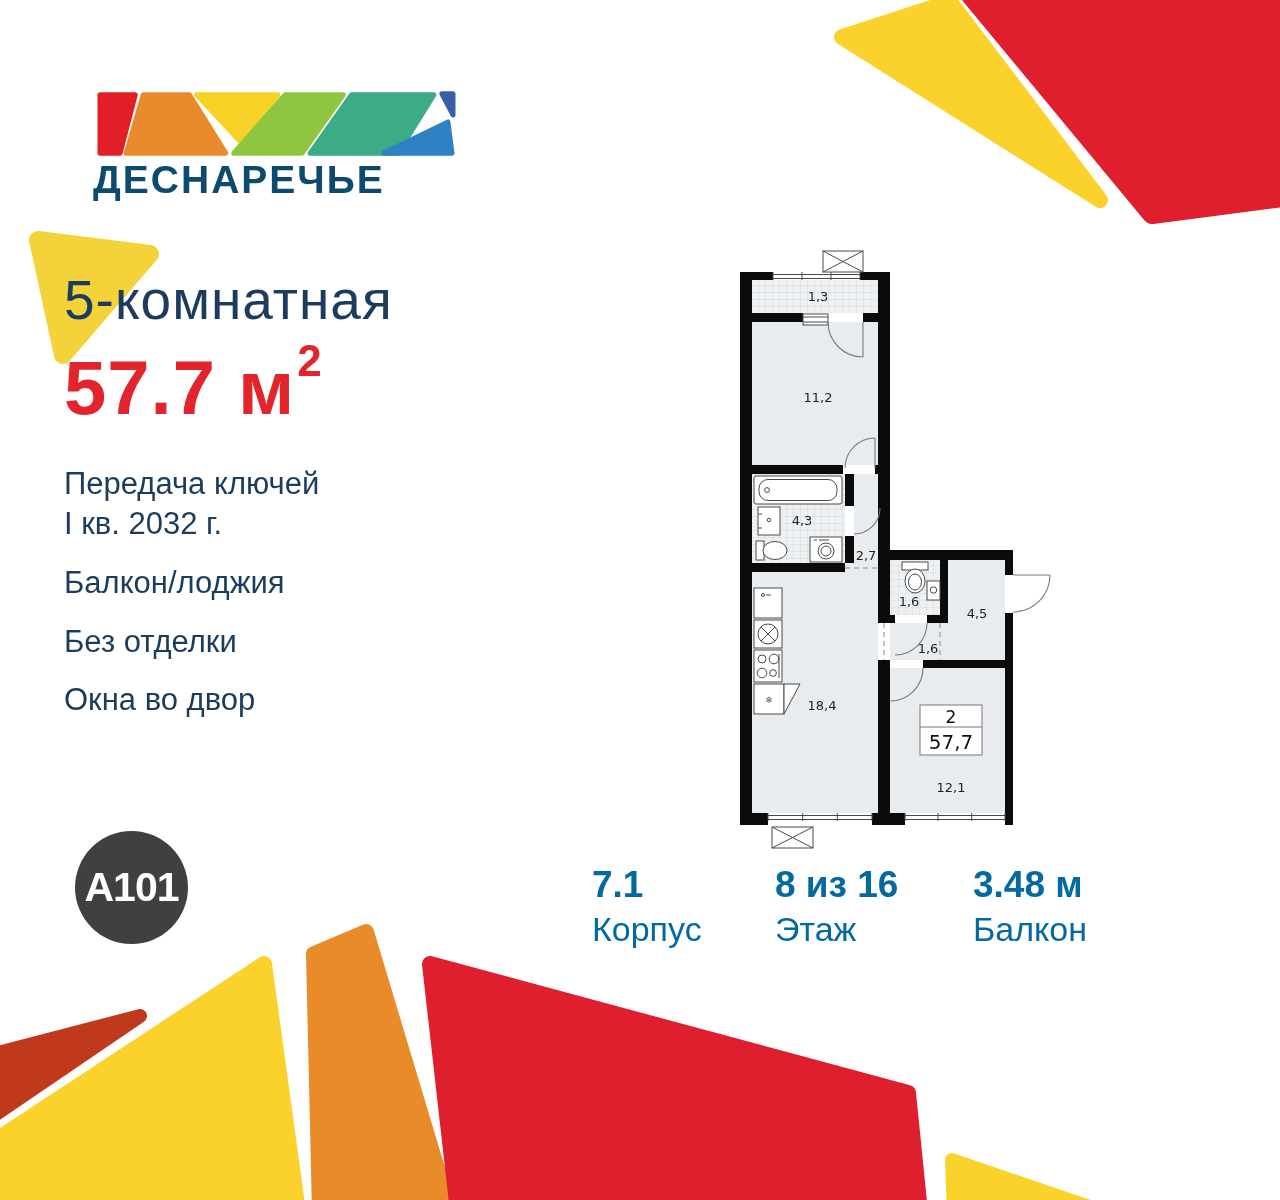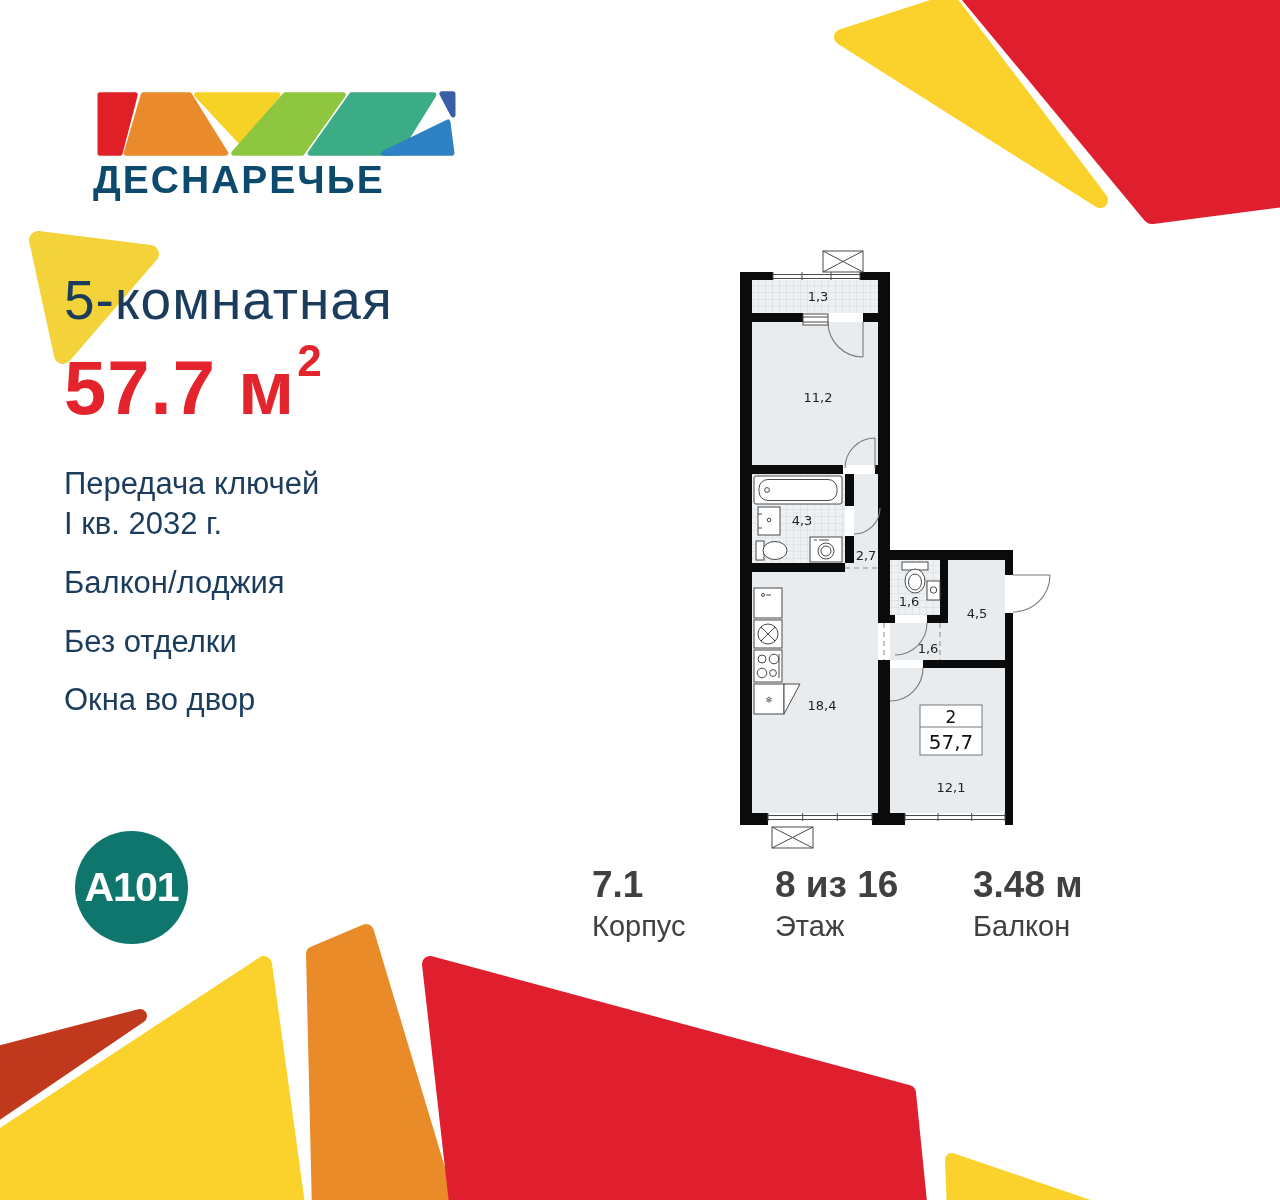--- a/index.html
+++ b/index.html
@@ -7,26 +7,26 @@
        font-family:"Liberation Sans","DejaVu Sans",sans-serif;}
   .abs{position:absolute;}
   #deco{left:0;top:0;width:1280px;height:1200px;z-index:0;}
   .content{z-index:2;}
   .brand-text{left:93px;top:158px;font-size:39px;font-weight:700;letter-spacing:2px;color:#0c4a6e;}
   .title{left:64px;top:268px;font-size:55px;font-weight:400;color:#1b3c5c;letter-spacing:1px;}
   .area{left:64px;top:336px;font-size:76px;font-weight:700;color:#e3242c;letter-spacing:1px;text-align:center;}
   .area sup{font-size:44px;vertical-align:38px;margin-left:2px;}
   .feature{left:64px;color:#1b3c5c;font-size:31px;font-weight:400;}
   .f1{top:466px;} .f2{top:506px;} .f3{top:565px;} .f4{top:624px;} .f5{top:682px;}
-  .a101{left:75px;top:831px;width:113px;height:113px;border-radius:50%;background:#0f766e;
+  .a101{left:75px;top:831px;width:113px;height:113px;border-radius:50%;background:#404040;
         display:flex;align-items:center;justify-content:center;}
   .a101 span{color:#fff;font-size:41px;font-weight:700;letter-spacing:-1px;}
-  .stat{top:866px;color:#404040;}
+  .stat{top:866px;color:#0369a1;}
   .stat .v{font-size:37px;font-weight:700;line-height:38px;}
-  .stat .l{font-size:29px;font-weight:400;margin-top:6px;}
+  .stat .l{font-size:34px;font-weight:400;margin-top:6px;}
   .s1{left:592px;} .s2{left:775px;} .s3{left:973px;}
   #plan{left:730px;top:250px;width:330px;height:600px;}
   .planlbl{font-family:"DejaVu Sans","Liberation Sans",sans-serif;font-size:13px;fill:#1f1f1f;}
   .tagtxt{font-family:"DejaVu Sans","Liberation Sans",sans-serif;fill:#111;}
 </style>
 </head>
 <body>
 
 <svg id="deco" class="abs" viewBox="0 0 1280 1200">
   <g stroke-linejoin="round">

